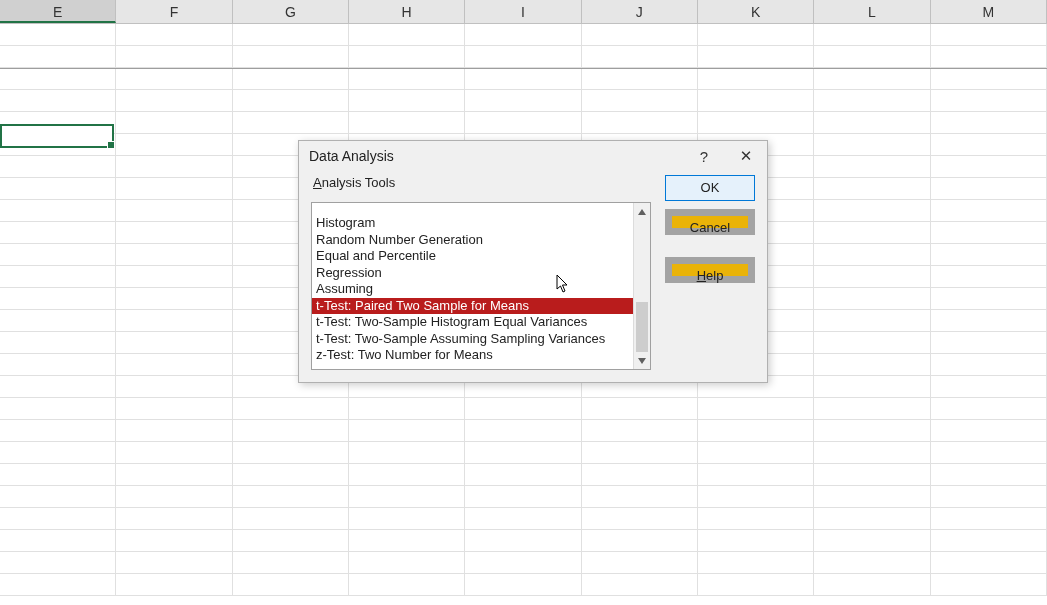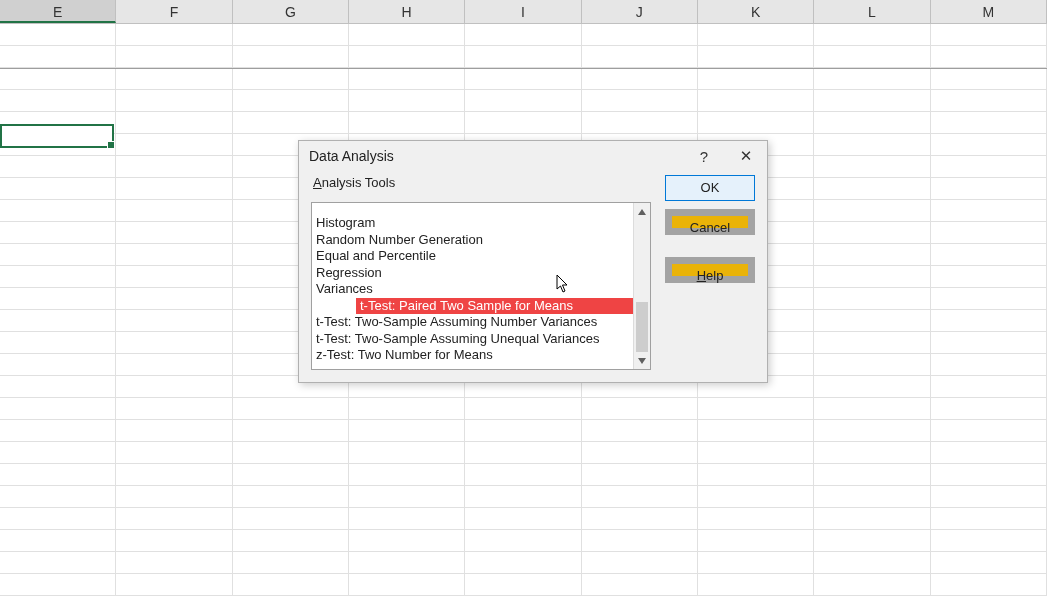--- a/index.html
+++ b/index.html
@@ -134,23 +134,22 @@
     .list-item {
       font-size: 13px;
       color: #222;
       padding: 0 4px;
       line-height: 16.5px;
       height: 16.5px;
       white-space: nowrap;
       cursor: default;
     }
     .list-item.selected {
-      background: #ef4444;
+      background: #b91c1c;
       color: #ffffff;
-      margin-left: 44px;
     }
     .scrollbar-v {
       width: 17px;
       background: #f0f0f0;
       border-left: 1px solid #dcdcdc;
       display: flex;
       flex-direction: column;
     }
     .scroll-btn {
       height: 17px;
@@ -523,24 +522,24 @@
   </div>
   <div class="dialog-body">
     <div class="dialog-main">
       <div class="dialog-label underline-first">Analysis Tools</div>
       <div class="listbox-wrap">
         <div class="listbox">
             <div class="list-item">Histogram</div>
             <div class="list-item">Random Number Generation</div>
             <div class="list-item">Equal and Percentile</div>
             <div class="list-item">Regression</div>
-            <div class="list-item">Variances</div>
+            <div class="list-item">Assuming</div>
             <div class="list-item selected">t-Test: Paired Two Sample for Means</div>
-            <div class="list-item">t-Test: Two-Sample Assuming Number Variances</div>
-            <div class="list-item">t-Test: Two-Sample Assuming Unequal Variances</div>
+            <div class="list-item">t-Test: Two-Sample Histogram Equal Variances</div>
+            <div class="list-item">t-Test: Two-Sample Assuming Sampling Variances</div>
             <div class="list-item">z-Test: Two Number for Means</div>
           </div>
         <div class="scrollbar-v">
           <div class="scroll-btn">
             <svg width="8" height="6" viewBox="0 0 8 6">
                 <path d="M4 0 L8 6 L0 6 Z" fill="#606060"></path>
               </svg>
           </div>
           <div class="scroll-track">
             <div class="scroll-thumb" style="top: 82px; height: 50px;"></div>

